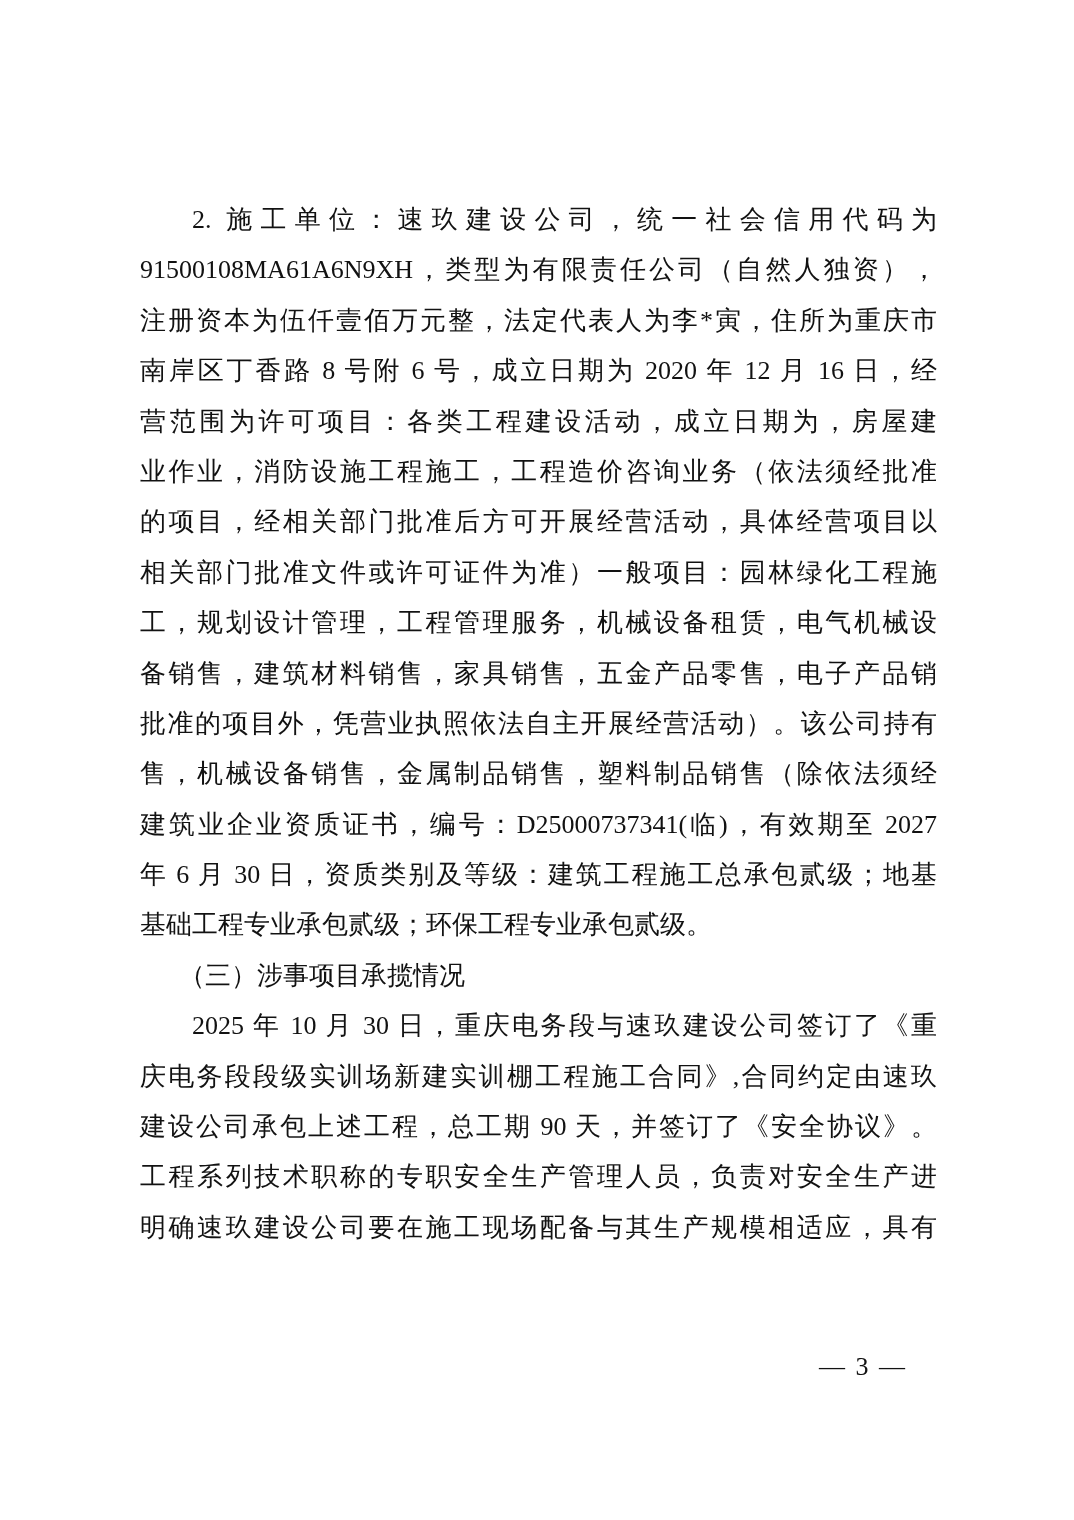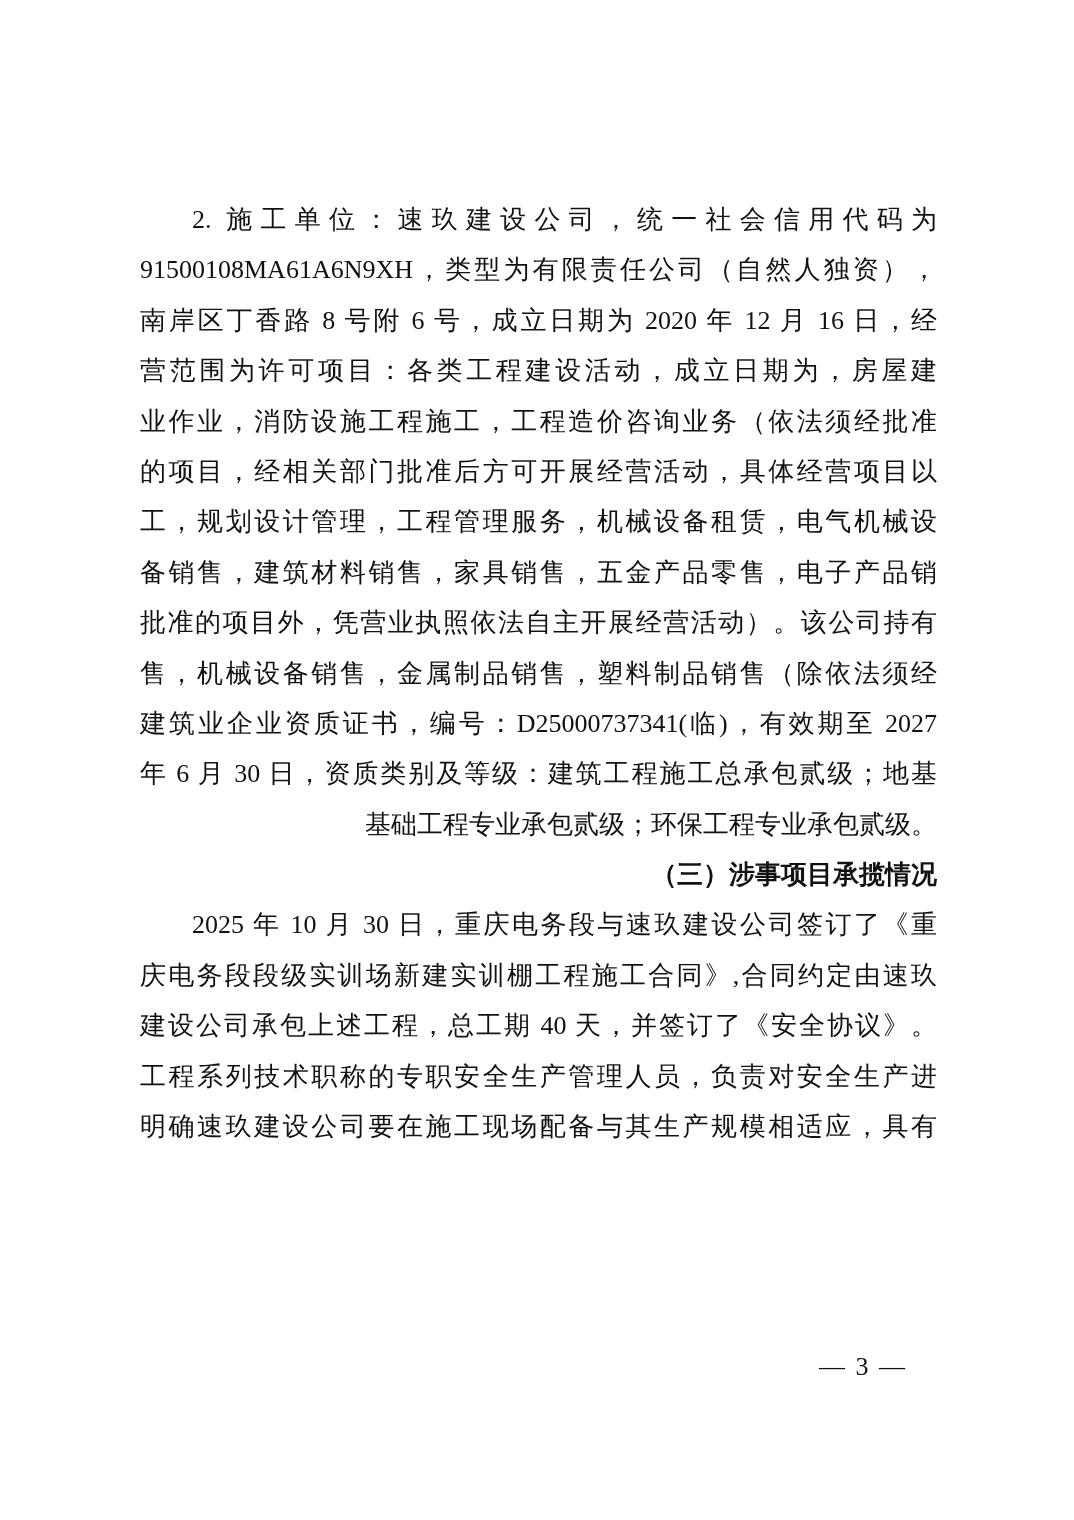--- a/index.html
+++ b/index.html
@@ -20,32 +20,32 @@
     position: absolute;
     left: 140px;
     top: 195px;
     width: 797px;
   }
 
   .line {
     height: 50.4px;
     line-height: 50.4px;
     font-size: 26px;
-    text-align: right;
+    text-align: left;
     text-justify: inter-character;
   }
   .line.justify {
     text-align: justify;
     text-align-last: justify;
   }
   .line.indent {
     text-indent: 2em;
   }
   .line.heading {
-    font-weight: bold;
+    font-weight: normal;
     text-indent: 1.5em;
   }
 
   .page-number {
     position: absolute;
     top: 1352px;
     right: 167px;
     font-size: 26px;
     line-height: 30px;
     letter-spacing: 2px;
@@ -53,32 +53,34 @@
     white-space: nowrap;
   }
 </style>
 </head>
 <body>
 
 <div class="page">
   <div class="text-block" id="text-block">
       <div class="line justify indent">2. 施工单位：速玖建设公司，统一社会信用代码为</div>
       <div class="line justify">91500108MA61A6N9XH，类型为有限责任公司（自然人独资），</div>
+      <div class="line justify">注册资本为伍仟壹佰万元整，法定代表人为李*寅，住所为重庆市</div>
       <div class="line justify">南岸区丁香路 8 号附 6 号，成立日期为 2020 年 12 月 16 日，经</div>
       <div class="line justify">营范围为许可项目：各类工程建设活动，成立日期为，房屋建</div>
       <div class="line justify">业作业，消防设施工程施工，工程造价咨询业务（依法须经批准</div>
       <div class="line justify">的项目，经相关部门批准后方可开展经营活动，具体经营项目以</div>
+      <div class="line justify">相关部门批准文件或许可证件为准）一般项目：园林绿化工程施</div>
       <div class="line justify">工，规划设计管理，工程管理服务，机械设备租赁，电气机械设</div>
       <div class="line justify">备销售，建筑材料销售，家具销售，五金产品零售，电子产品销</div>
       <div class="line justify">批准的项目外，凭营业执照依法自主开展经营活动）。该公司持有</div>
       <div class="line justify">售，机械设备销售，金属制品销售，塑料制品销售（除依法须经</div>
       <div class="line justify">建筑业企业资质证书，编号：D25000737341(临)，有效期至 2027</div>
       <div class="line justify">年 6 月 30 日，资质类别及等级：建筑工程施工总承包贰级；地基</div>
       <div class="line">基础工程专业承包贰级；环保工程专业承包贰级。</div>
       <div class="line indent heading">（三）涉事项目承揽情况</div>
       <div class="line justify indent">2025 年 10 月 30 日，重庆电务段与速玖建设公司签订了《重</div>
       <div class="line justify">庆电务段段级实训场新建实训棚工程施工合同》,合同约定由速玖</div>
-      <div class="line justify">建设公司承包上述工程，总工期 40 天，并签订了《安全协议》。</div>
+      <div class="line justify">建设公司承包上述工程，总工期 90 天，并签订了《安全协议》。</div>
       <div class="line justify">工程系列技术职称的专职安全生产管理人员，负责对安全生产进</div>
       <div class="line justify">明确速玖建设公司要在施工现场配备与其生产规模相适应，具有</div>
     </div>
   <div class="page-number">— 3 —</div>
 </div>
 
 </body></html>

